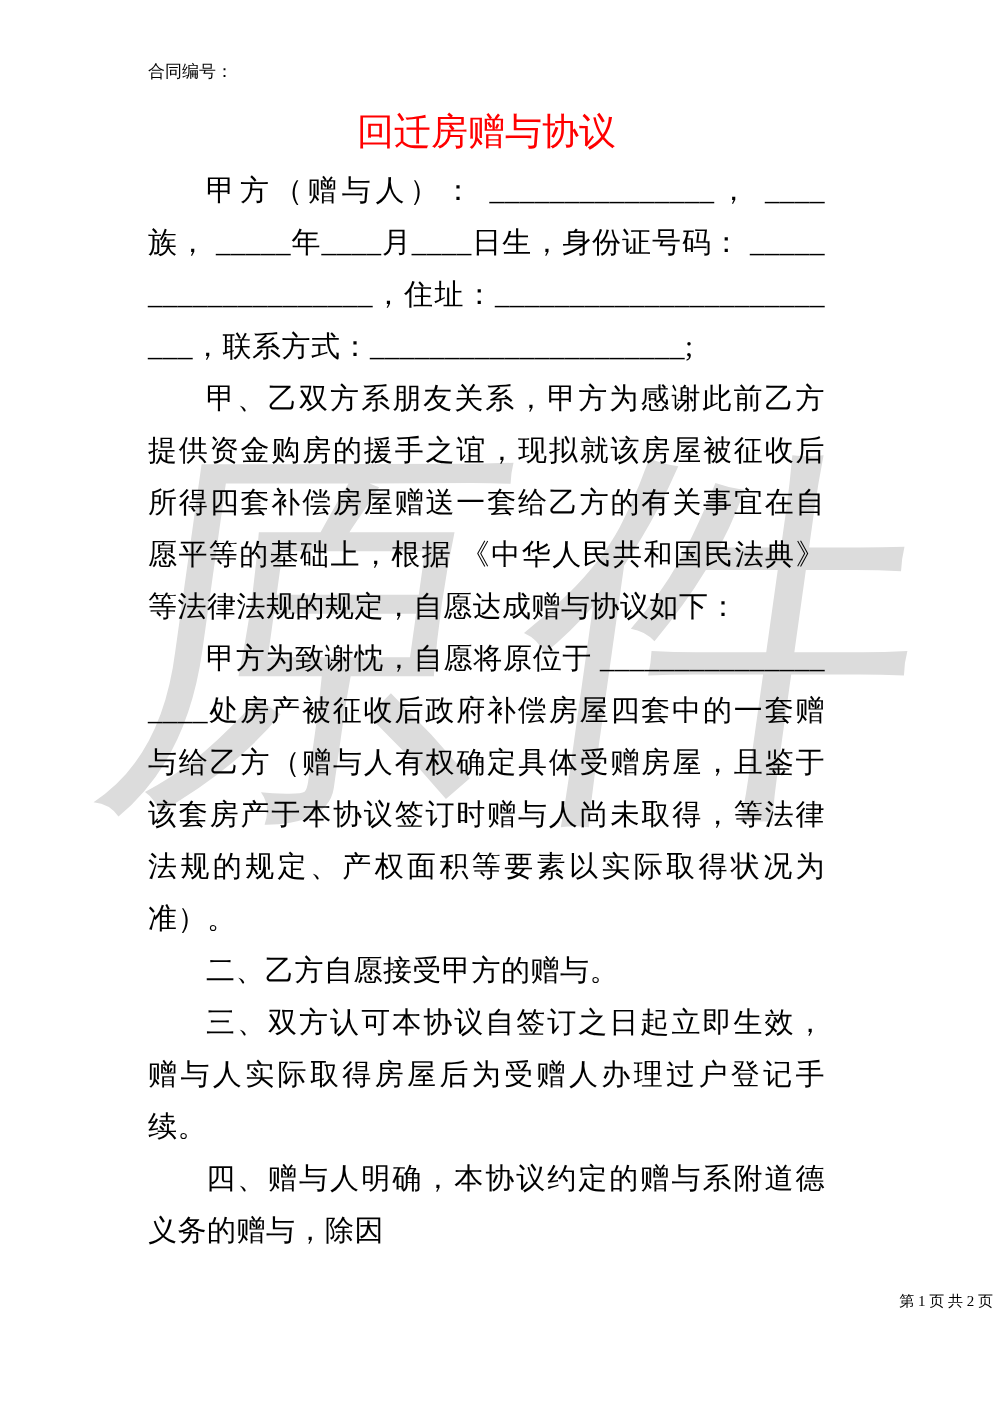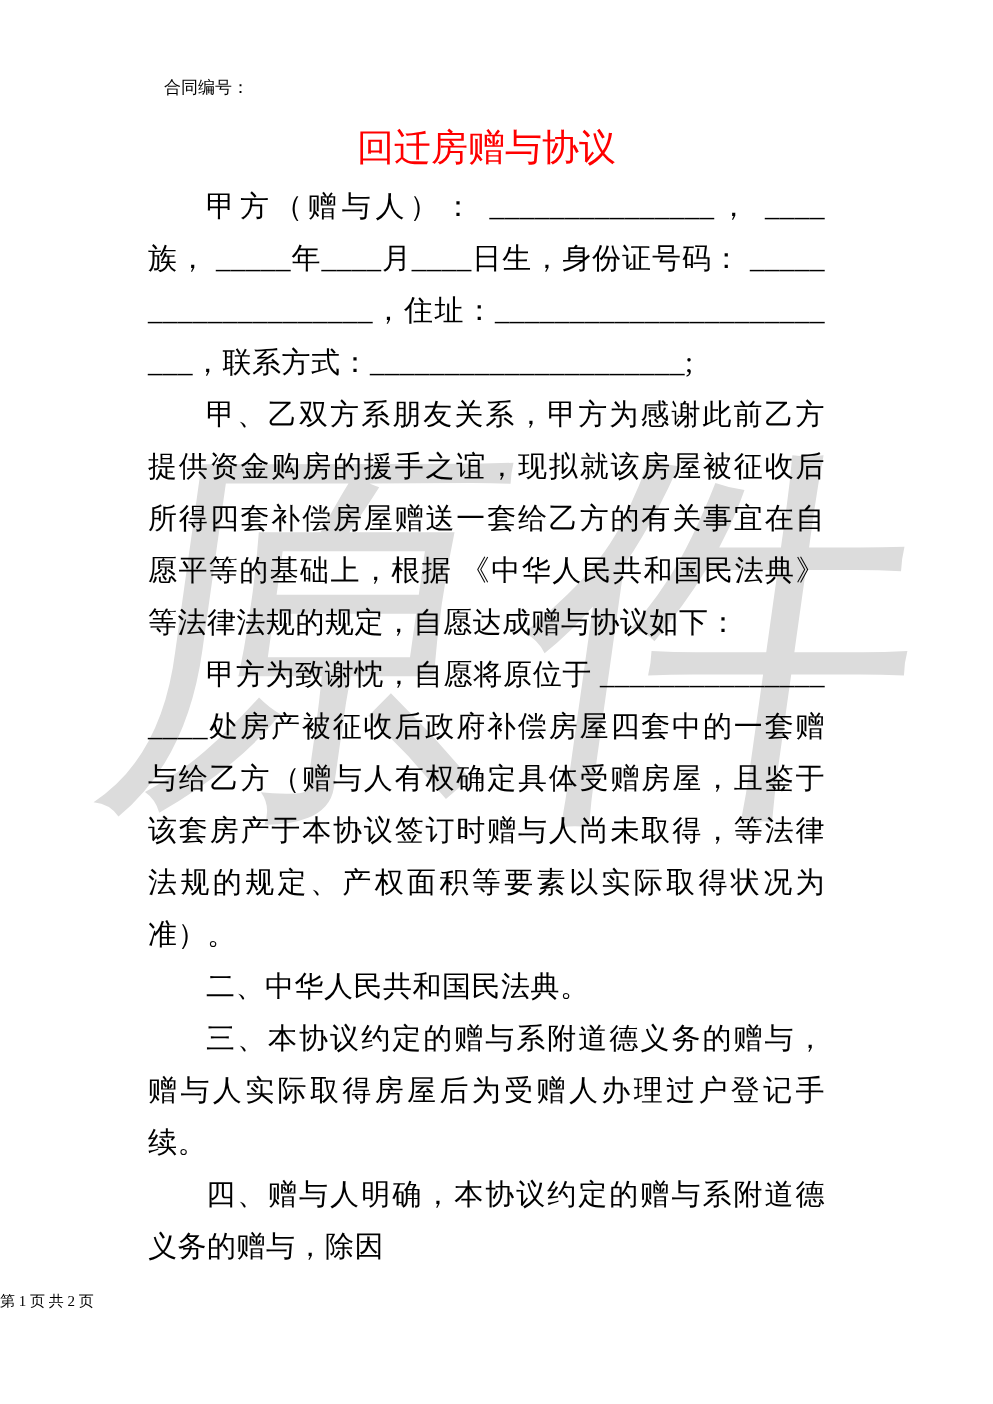--- a/index.html
+++ b/index.html
@@ -27,21 +27,21 @@
     pointer-events: none;
   }
   .content {
     position: relative;
     z-index: 1;
     padding: 62px 168px 0 148px;
   }
   .contract-no {
     font-size: 17px;
     line-height: 20px;
-    margin: 16px;
+    margin: 0;
   }
   .doc-title {
     margin: 30px 0 0 0;
     text-align: center;
     font-size: 37px;
     font-weight: normal;
     line-height: 40px;
   }
   .body-text {
     margin-top: 12px;
@@ -54,21 +54,21 @@
     text-align: justify;
     word-break: break-all;
     letter-spacing: 0.5px;
   }
   .footer {
     position: absolute;
     left: 0;
     right: 0;
     top: 1290px;
     z-index: 1;
-    text-align: left;
+    text-align: right;
     font-size: 15px;
     line-height: 22px;
   }
 </style>
 </head>
 <body>
 
 <div class="page">
 
   <div class="watermark" style="color: rgb(220, 220, 220);">原件</div>
@@ -76,22 +76,22 @@
   <div class="content">
 
     <p class="contract-no">合同编号：</p>
 
     <h1 class="doc-title" style="color: rgb(255, 0, 0);">回迁房赠与协议</h1>
 
     <div class="body-text">
       <p>甲方（赠与人）： _______________， ____族， _____年____月____日生，身份证号码： ____________________，住址：_________________________，联系方式：_____________________;</p>
       <p>甲、乙双方系朋友关系，甲方为感谢此前乙方提供资金购房的援手之谊，现拟就该房屋被征收后所得四套补偿房屋赠送一套给乙方的有关事宜在自愿平等的基础上，根据 《中华人民共和国民法典》等法律法规的规定，自愿达成赠与协议如下：</p>
       <p>甲方为致谢忱，自愿将原位于 ___________________处房产被征收后政府补偿房屋四套中的一套赠与给乙方（赠与人有权确定具体受赠房屋，且鉴于该套房产于本协议签订时赠与人尚未取得，等法律法规的规定、产权面积等要素以实际取得状况为准）。</p>
-      <p>二、中华人民共和国民法典。</p>
-      <p>三、本协议约定的赠与系附道德义务的赠与，赠与人实际取得房屋后为受赠人办理过户登记手续。</p>
+      <p>二、乙方自愿接受甲方的赠与。</p>
+      <p>三、双方认可本协议自签订之日起立即生效，赠与人实际取得房屋后为受赠人办理过户登记手续。</p>
       <p>四、赠与人明确，本协议约定的赠与系附道德义务的赠与，除因</p>
     </div>
 
   </div>
 
   <div class="footer">第 1 页 共 2 页</div>
 
 </div>
 
 </body></html>

